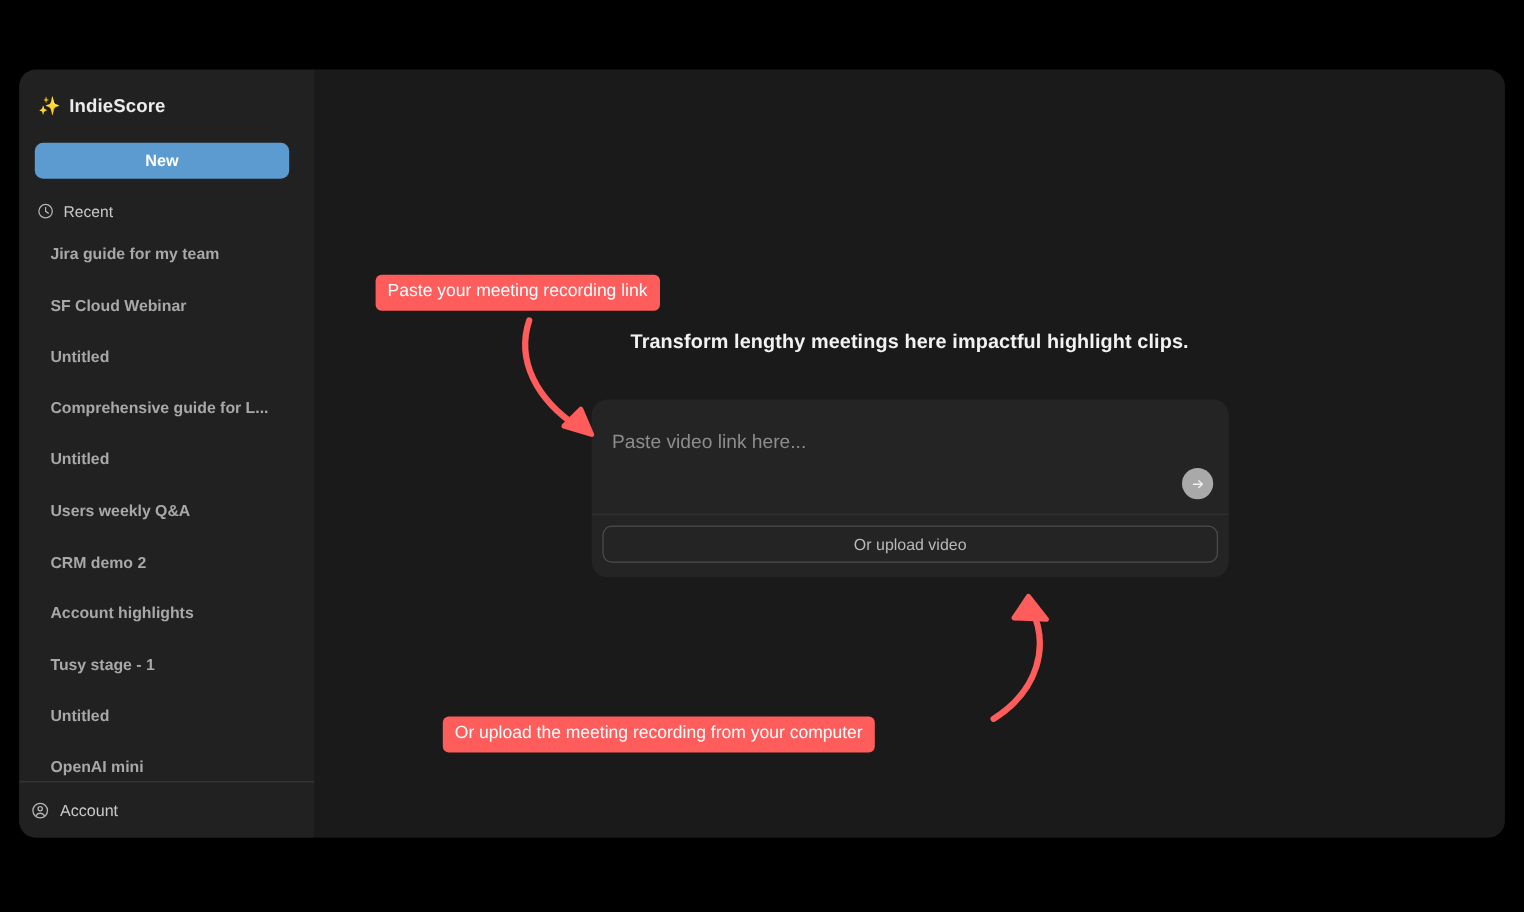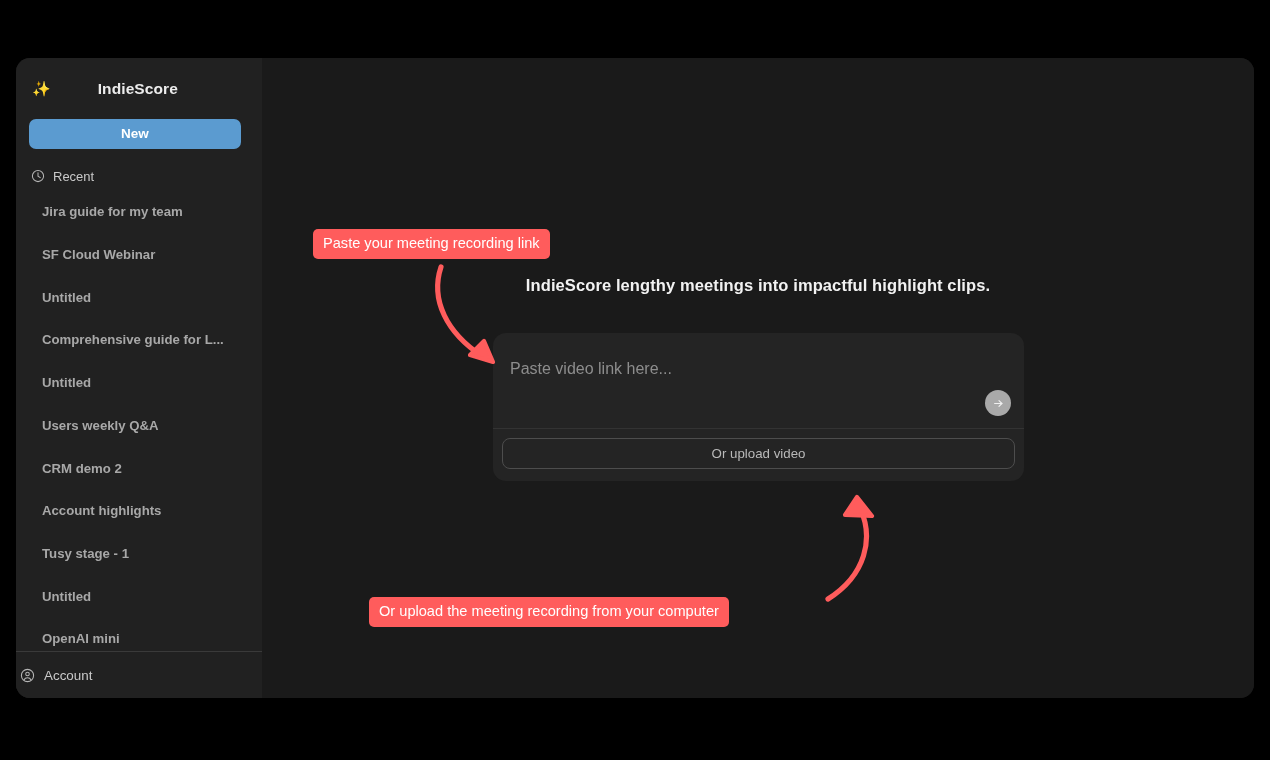--- a/index.html
+++ b/index.html
@@ -44,21 +44,20 @@
   #brand .sparkle {
     font-size: 15px;
     line-height: 1;
     color: #f5bf3d;
   }
   #brand .brand-name {
     color: #ececec;
     font-size: 15.5px;
     font-weight: bold;
     letter-spacing: 0.1px;
-    margin-left: 40px;
   }
 
   #new-button {
     margin: 17px 21px 0 13px;
     height: 31px;
     border-radius: 7px;
     background: #5b9bd0;
     color: #ffffff;
     font-size: 13.5px;
     font-weight: bold;
@@ -106,21 +105,21 @@
     white-space: nowrap;
     overflow: hidden;
   }
 
   #account-bar {
     flex: 0 0 47px;
     border-top: 1px solid #3a3a3a;
     display: flex;
     align-items: center;
     gap: 9px;
-    padding-left: 4px;
+    padding-left: 10px;
     background: #212121;
     cursor: pointer;
   }
   #account-bar .account-icon {
     width: 15px; height: 15px; display: block; flex: 0 0 15px;
   }
   #account-bar .account-label {
     color: #c9c9c9;
     font-size: 13.4px;
   }
@@ -283,21 +282,21 @@
           <path d="M4.4 12.6 a3.8 3.3 0 0 1 7.2 0" stroke-linecap="round"></path>
         </svg>
       </span>
       <span class="account-label">Account</span>
     </div>
 
   </aside>
 
   <main id="main">
 
-    <h1 id="headline">IndieScore lengthy meetings into impactful highlight clips.</h1>
+    <h1 id="headline">Transform lengthy meetings here impactful highlight clips.</h1>
 
     <section id="composer-card">
 
       <div id="link-input-area">
         <textarea id="link-input" placeholder="Paste video link here..." style=""></textarea>
         <button id="submit-button">
           <span>
             <svg viewBox="0 0 16 16" width="13" height="13" fill="none" stroke="#f0f0f0" stroke-width="1.4" stroke-linecap="round" stroke-linejoin="round">
               <path d="M3.2 8 H12.2"></path>
               <path d="M8.6 4.5 L12.2 8 L8.6 11.5"></path>

